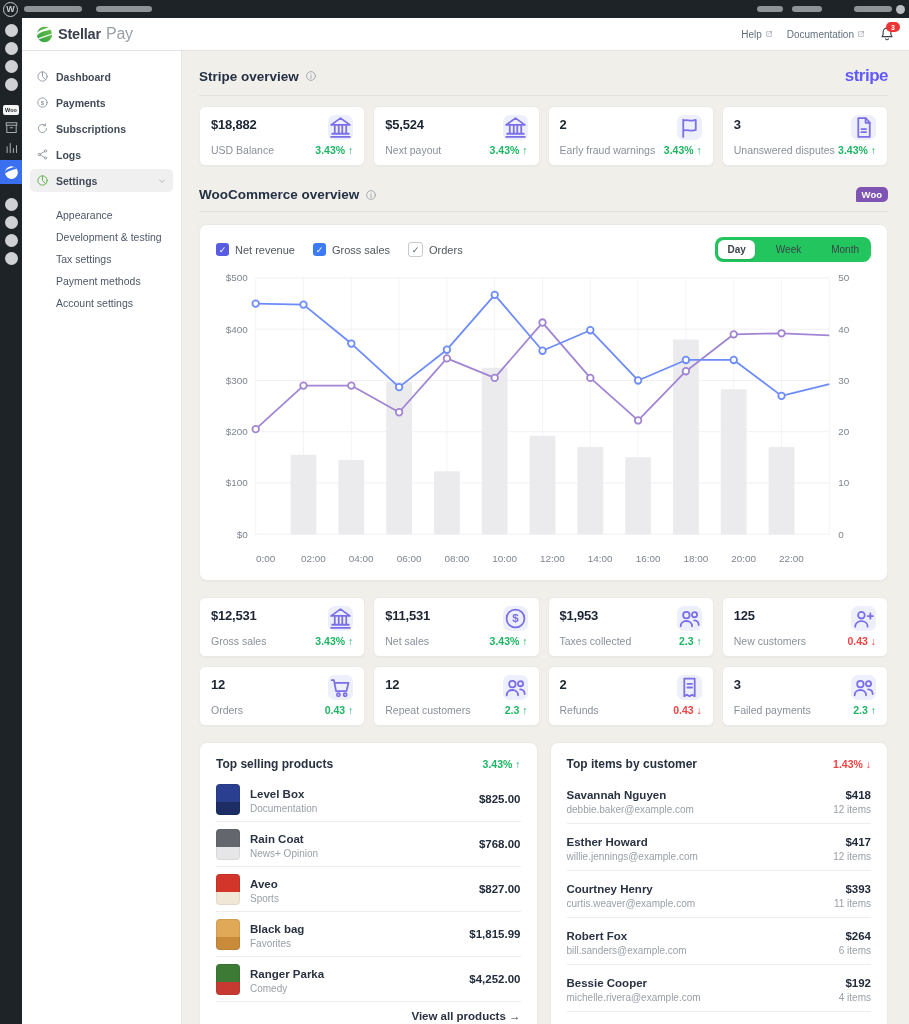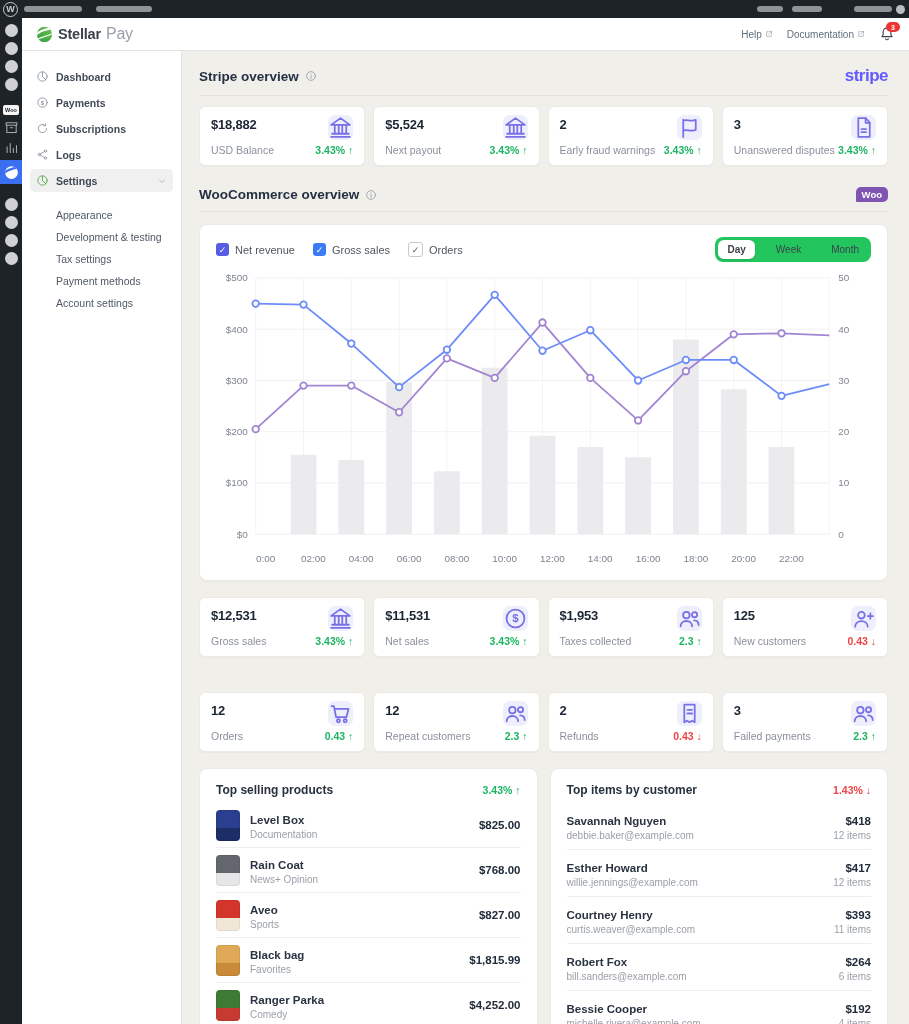--- a/index.html
+++ b/index.html
@@ -464,21 +464,21 @@
                 <text x="339" y="294" text-anchor="middle" class="tick">12:00</text>
                 <text x="387.16666666666663" y="294" text-anchor="middle" class="tick">14:00</text>
                 <text x="435.3333333333333" y="294" text-anchor="middle" class="tick">16:00</text>
                 <text x="483.5" y="294" text-anchor="middle" class="tick">18:00</text>
                 <text x="531.6666666666666" y="294" text-anchor="middle" class="tick">20:00</text>
                 <text x="579.8333333333333" y="294" text-anchor="middle" class="tick">22:00</text>
               </svg>
           </div>
         </div>
 
-        <div class="cards" style="margin-top:16px;row-gap:35px;text-align:center;">
+        <div class="cards" style="margin-top:16px;row-gap:9px;text-align:center;">
           <div class="card">
             <div class="card-top">
                 <span class="card-val">$12,531</span>
               <span class="chip">
                   <svg viewBox="0 0 24 24" fill="none" stroke="currentColor" stroke-width="1.7" stroke-linecap="round" stroke-linejoin="round" style="width:100%;height:100%;display:block">
                     <path d="M3 21h18M4 18h16M6.5 18v-7.5M10.3 18v-7.5M13.7 18v-7.5M17.5 18v-7.5M3 9.5L12 3l9 6.5z"></path>
                   </svg>
                 </span>
               </div>
             <div class="card-bot">

